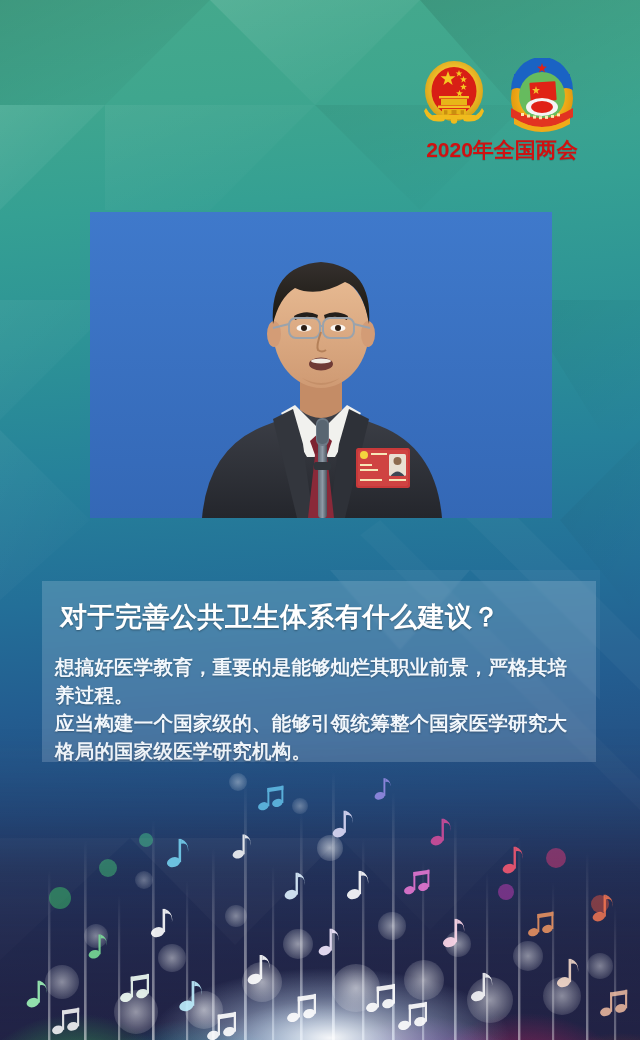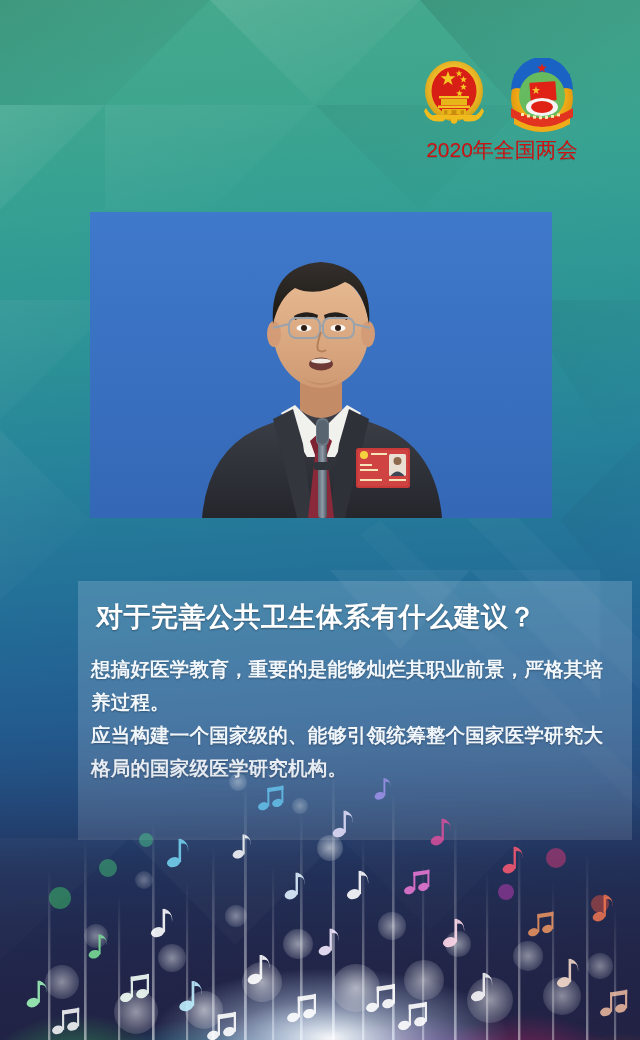--- a/index.html
+++ b/index.html
@@ -60,21 +60,21 @@
     width:168px; height:112px;
   }
   .emblem { position:absolute; top:0; }
   .emblem.national { left:0; width:72px; height:78px; }
   .emblem.cppcc   { left:84px; width:80px; height:80px; }
 
   .year-line {
     position:absolute; left:414px; top:136px;
     width:176px; text-align:center;
     color:#cf1111;
-    font-size:21px; font-weight:normal;
+    font-size:21px; font-weight:bold;
     letter-spacing:0px;
     text-shadow:0 1px 0 rgba(0,0,0,.12);
     white-space:nowrap;
   }
 
   
   .main-title {
     position:absolute; left:56px; top:119px;
     font-size:42px; font-weight:bold;
     color:#d91d16;
@@ -99,39 +99,38 @@
     color:#ecd11f;
     font-size:17.5px; font-weight:bold;
     letter-spacing:.2px;
     white-space:nowrap;
     text-shadow:0 1px 1px rgba(0,0,0,.25);
   }
 
   
   .panel {
     position:absolute; left:42px; top:581px;
-    width:554px; height:259px;
+    width:554px; height:181px;
     background:rgba(205,222,240,.22);
     backdrop-filter:blur(1px);
-    margin-left:36px;
   }
   .panel-question {
     position:absolute; left:18px; top:18px;
     color:#ffffff;
     font-size:27px; font-weight:bold;
     letter-spacing:.5px;
     white-space:nowrap;
     text-shadow:0 1px 2px rgba(0,0,0,.35);
   }
   .panel-body {
     position:absolute; left:13px; top:72px;
     width:530px;
     color:#f2f7fc;
     font-size:19.5px; font-weight:bold;
-    line-height:33px;
+    line-height:28px;
     letter-spacing:.2px;
     text-shadow:0 1px 2px rgba(0,0,0,.3);
   }
   .panel-body p { margin:0; }
 </style>
 </head>
 <body>
 
 <div id="poster">
 

